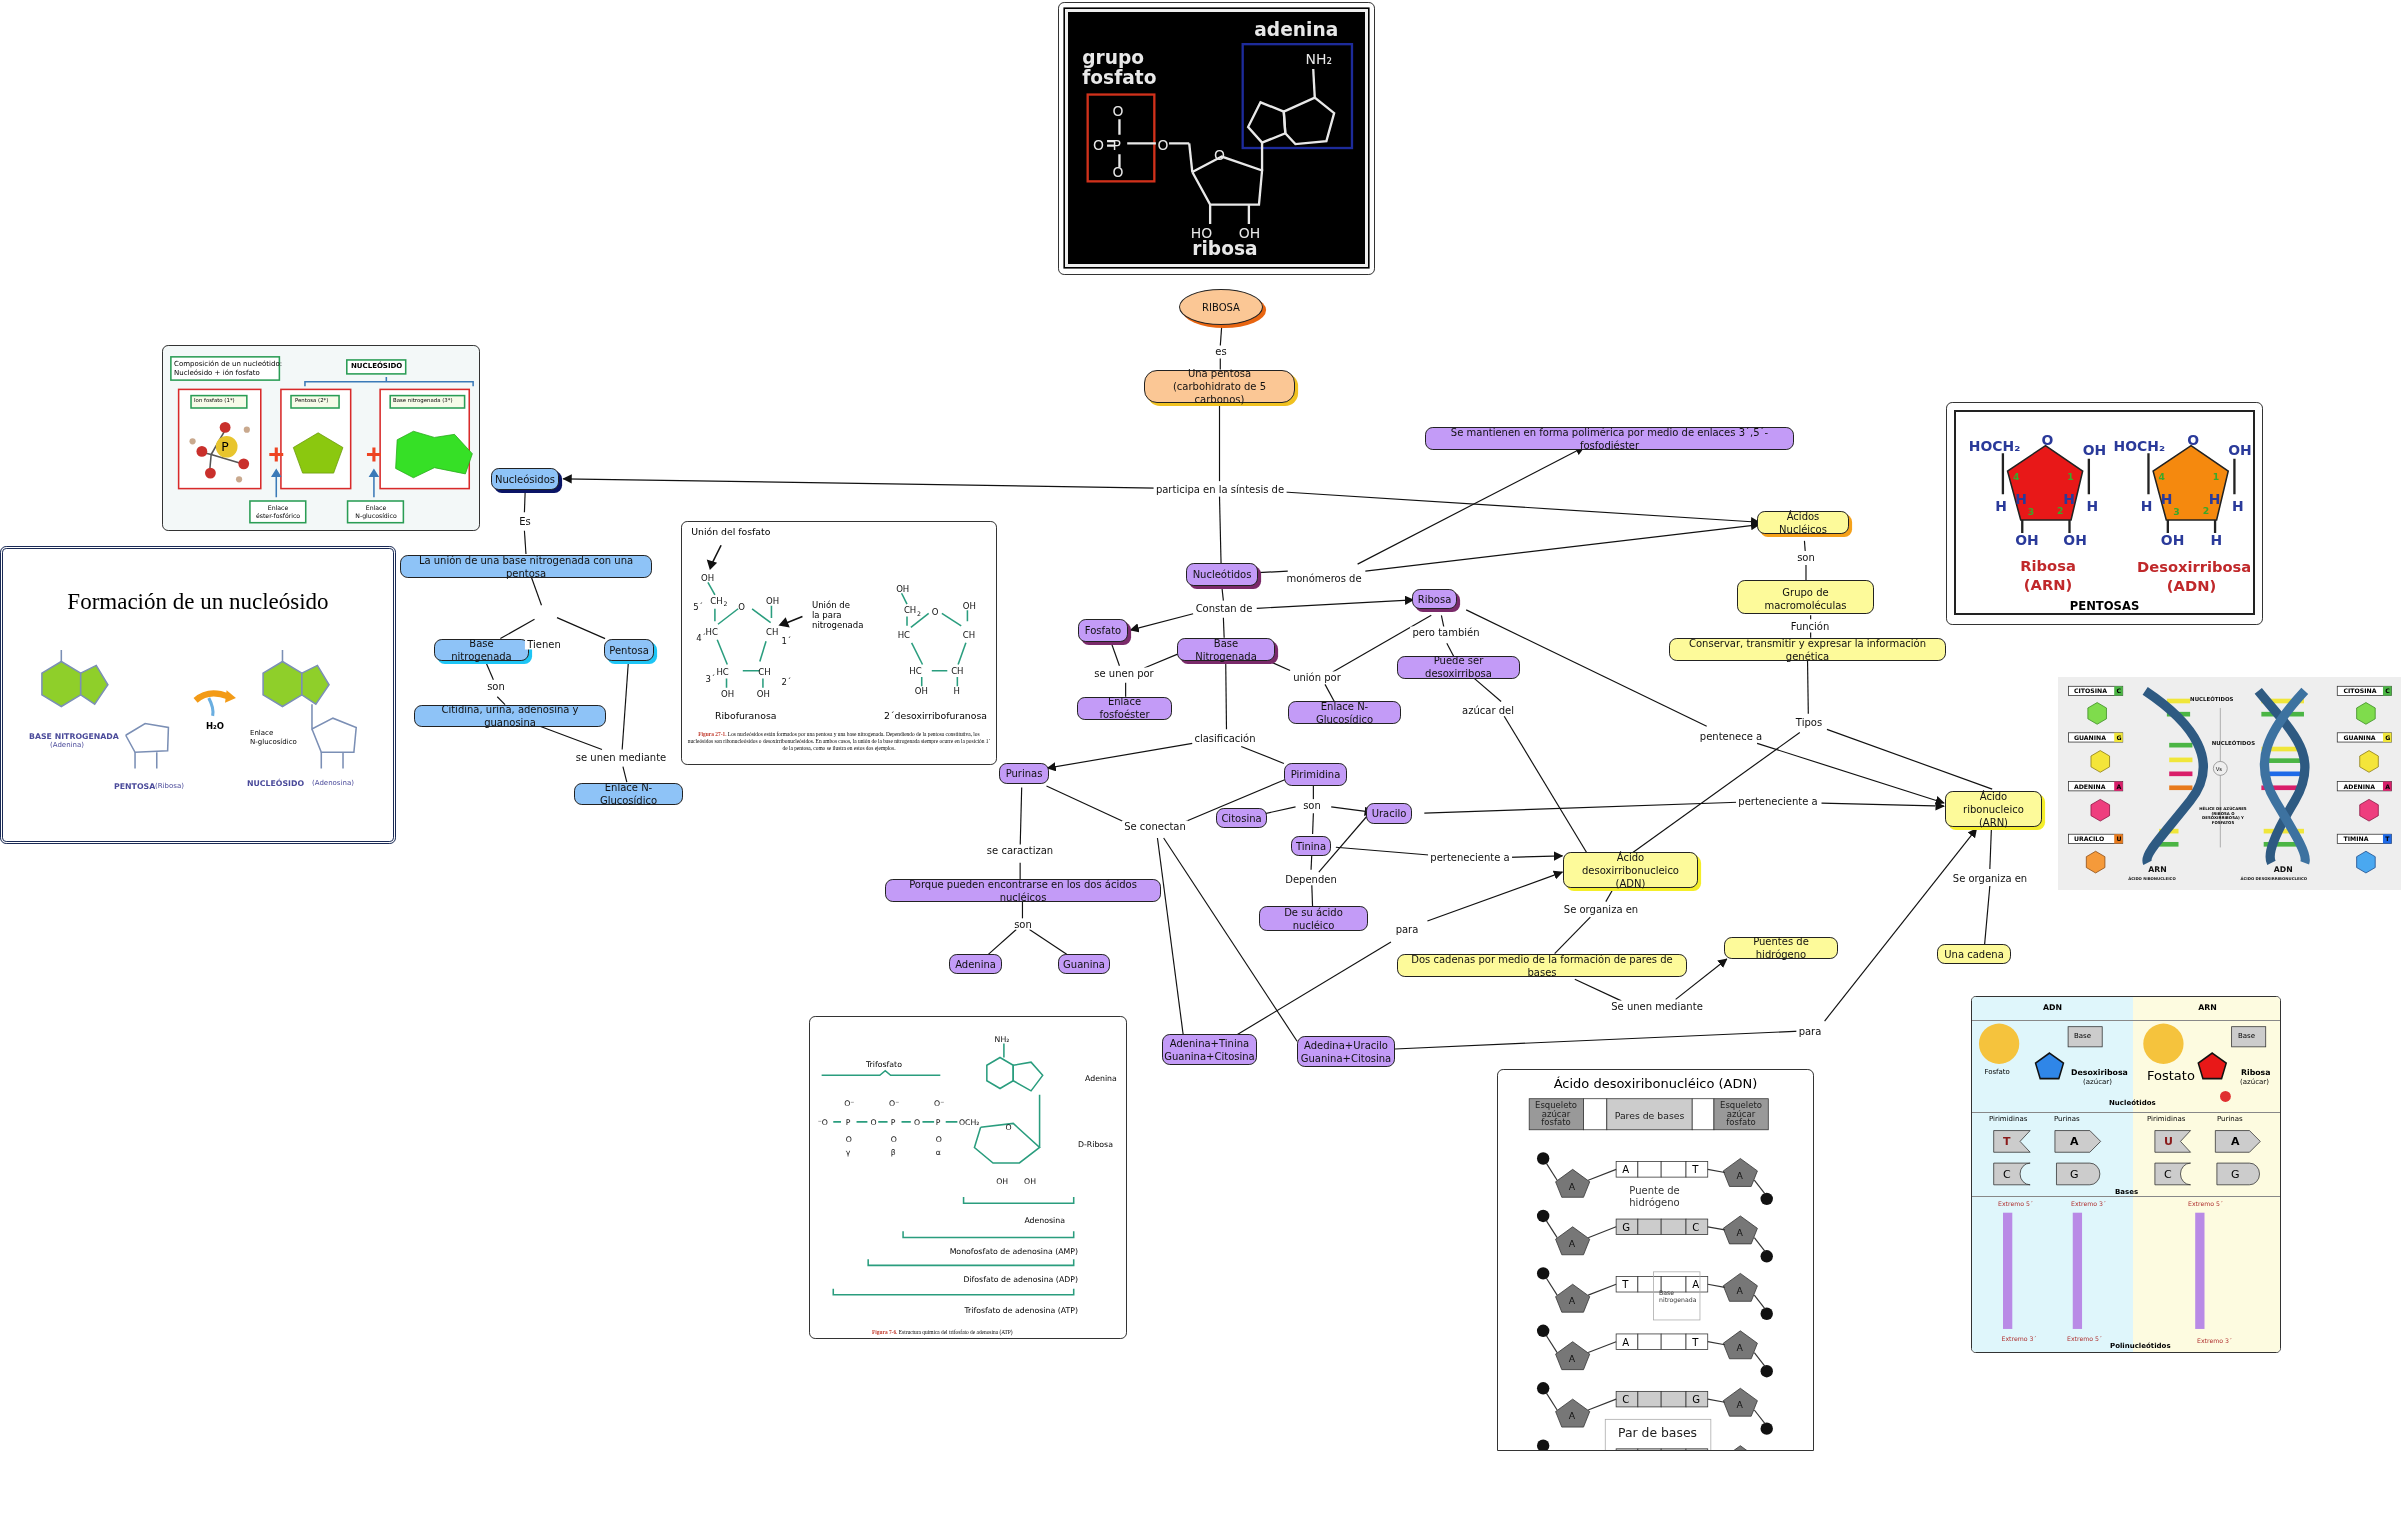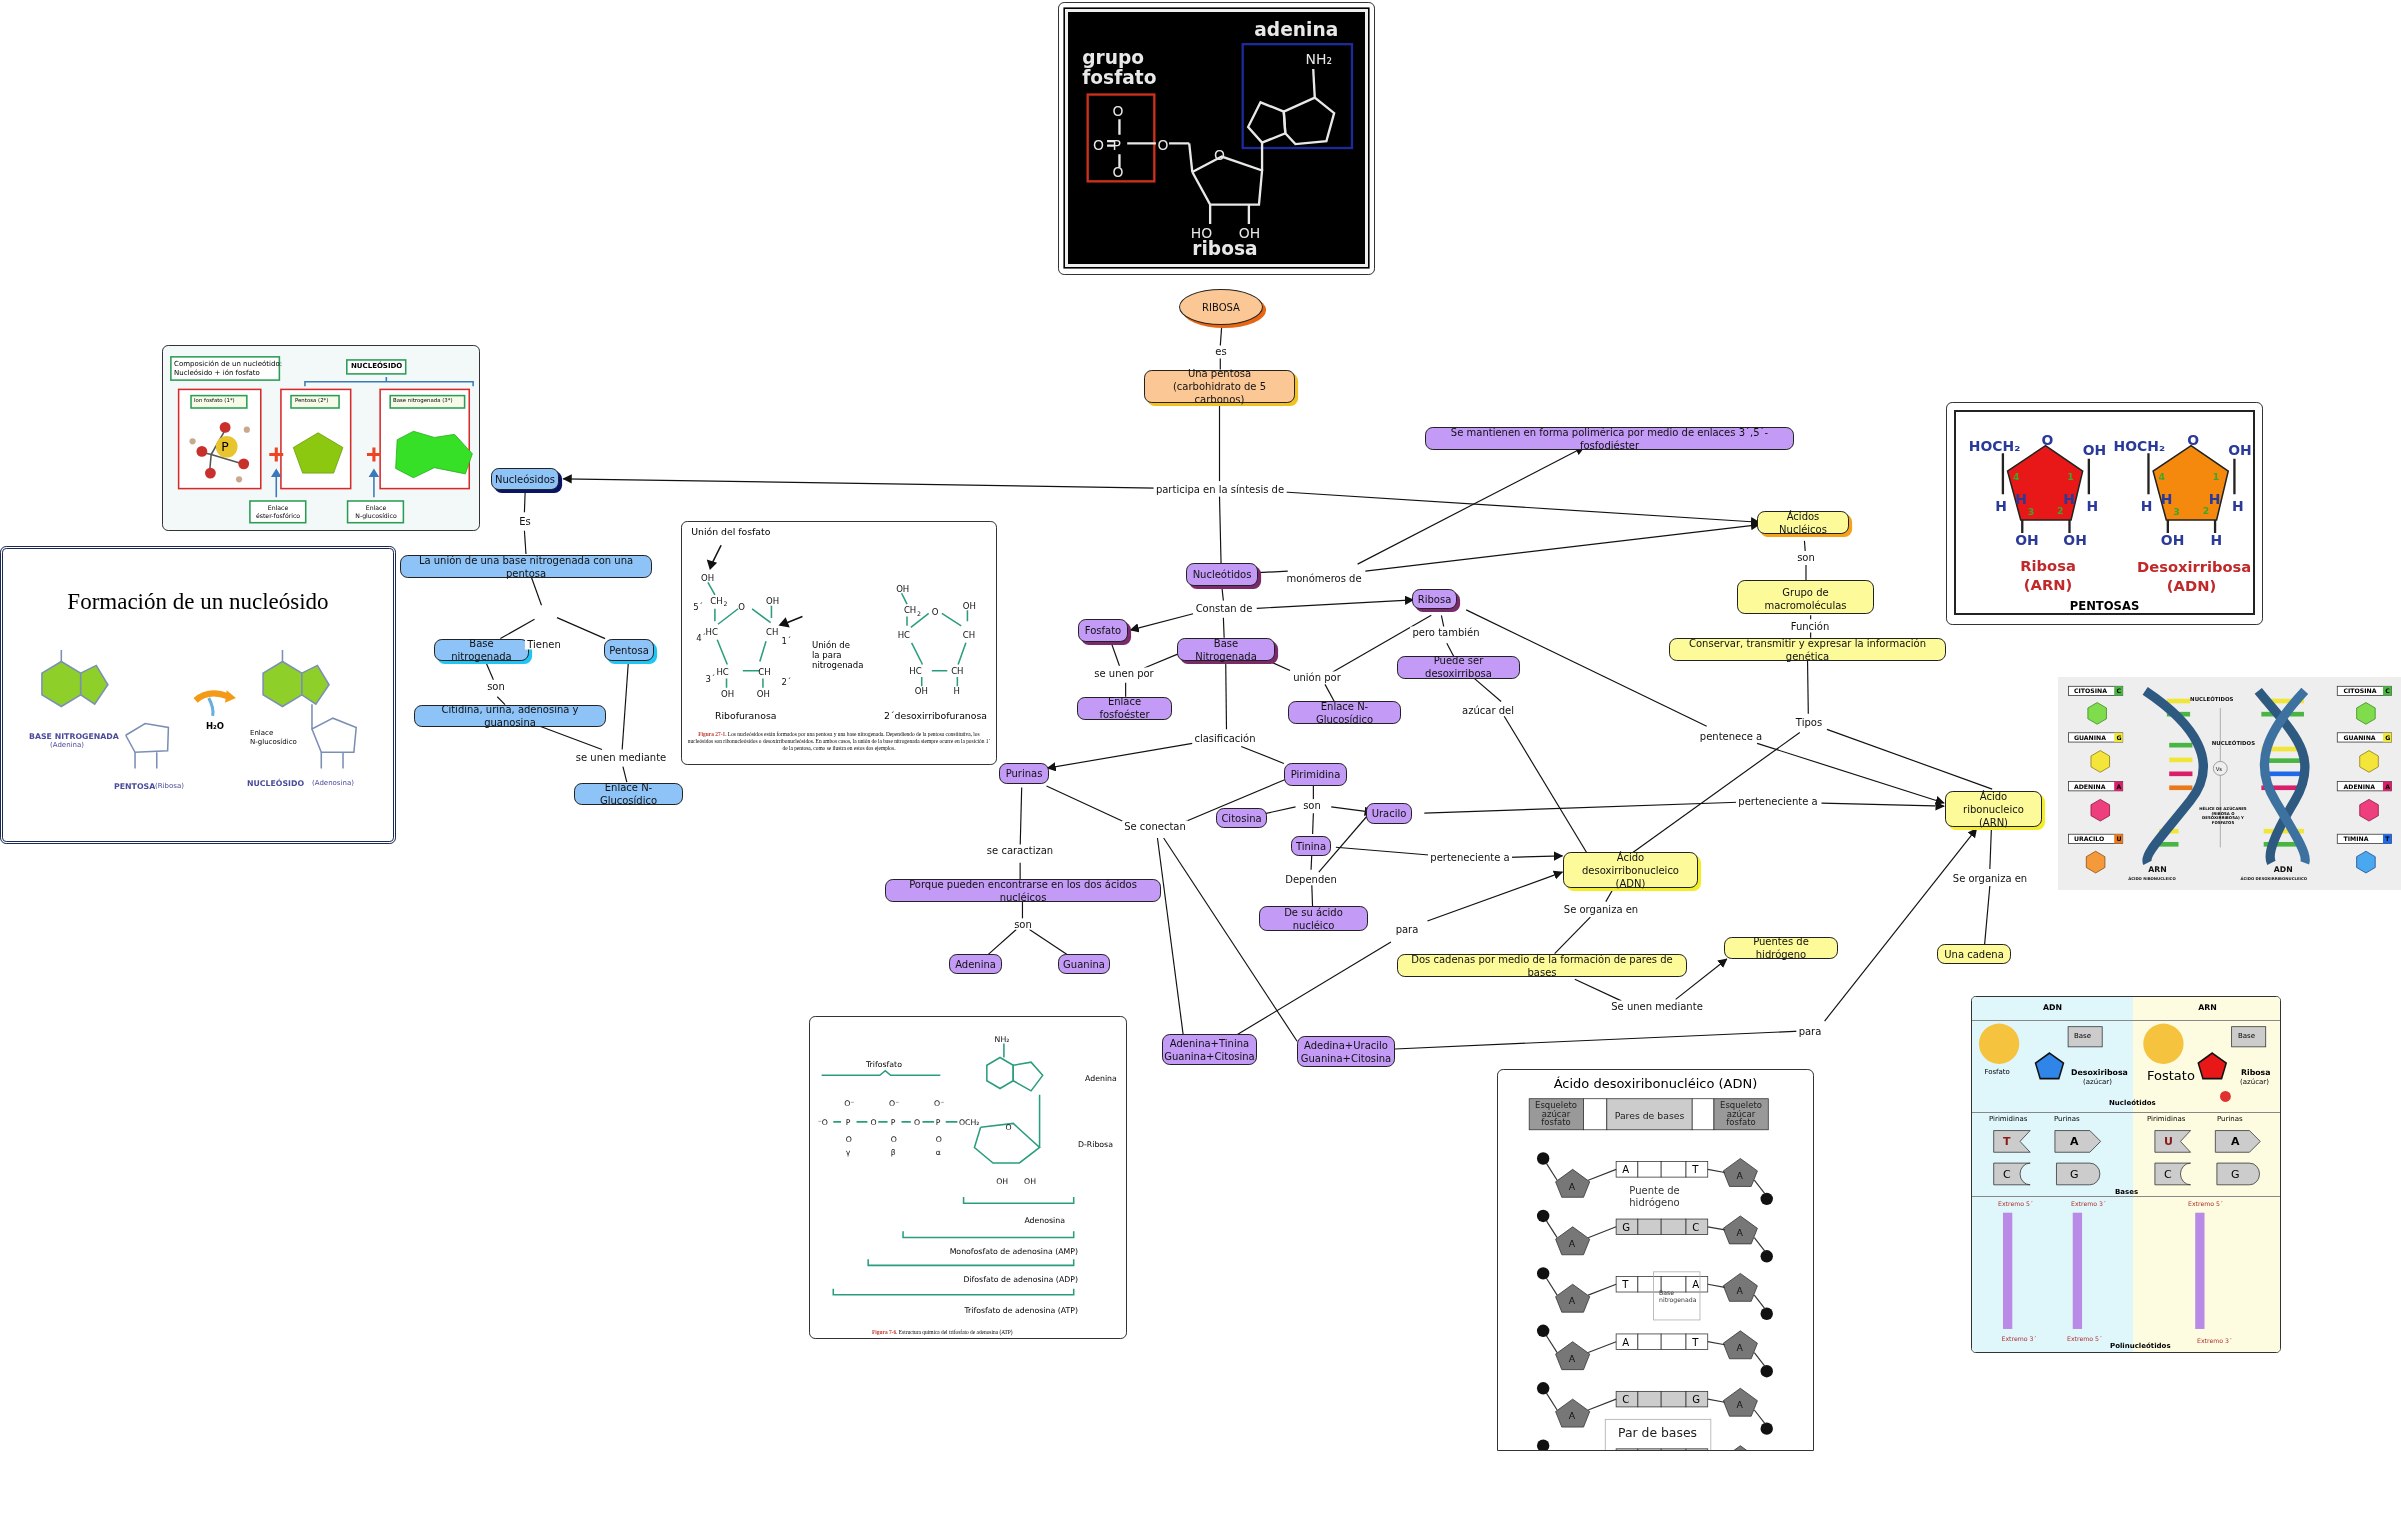--- a/index.html
+++ b/index.html
@@ -10,21 +10,21 @@
           font-size:10px; color:#111; display:flex; align-items:center; justify-content:center;
           text-align:center; line-height:13px; padding:1.6px 6.2px; white-space:pre-line; }
   .purple { background:#c39bf7; box-shadow:3.1px 3.1px 0 #7a2a6a; }
   .purple.flat { box-shadow:none; }
   .blue { background:#8ec3f7; box-shadow:3.1px 3.1px 0 #1ec5f5; }
   .blue.navy { box-shadow:3.1px 3.1px 0 #0a1466; }
   .blue.flat { box-shadow:none; }
   .yellow { background:#fdfa9a; box-shadow:3.1px 3.1px 0 #f4ee2a; }
   .yellow.flat { box-shadow:none; }
   .yellow.orange { box-shadow:3.1px 3.1px 0 #f5a11a; }
-  .peach { background:#fbc795; box-shadow:3.1px 3.1px 0 #f0c120; }
+  .peach { background:#fbc795; box-shadow:3.1px 3.1px 0 #f0c120;border-radius:13px; }
   .ellipse { border-radius:50%; background:#fbc795; box-shadow:3.1px 3.1px 0 #e86511; }
   .link { position:absolute; font-size:10px; color:#111; background:#fff; padding:0 2.3px;
           transform:translate(-50%,-50%); white-space:nowrap; }
   .panel { position:absolute; box-sizing:border-box; border:1.6px solid #333; border-radius:6.2px; background:#fff; overflow:hidden; }
   .panel svg { position:absolute; left:0; top:0; }
   .ptext { position:absolute; white-space:nowrap; }
 </style>
 </head>
 <body>
 
@@ -413,21 +413,21 @@
         <text x="362" y="112">OH</text>
       <text x="278" y="150">HC</text>
         <text x="362" y="150">CH</text>
       <text x="293" y="196">HC</text>
         <text x="347" y="196">CH</text>
       <text x="300" y="222">OH</text>
         <text x="350" y="222">H</text>
     </g>
   </svg>
   <div class="ptext" style="left:9.3px;top:3.9px;font-size:9.3px;">Unión del fosfato</div>
-  <div class="ptext" style="left:130px;top:78px;font-size:8.5px;line-height:10px;margin-top:40px;">
+  <div class="ptext" style="left:130px;top:78px;font-size:8.5px;line-height:10px;">
       <div>Unión de</div>
       <div>la para</div>
       <div>nitrogenada</div>
     </div>
   <div class="ptext" style="left:33px;top:188px;font-size:9.3px;">Ribofuranosa</div>
   <div class="ptext" style="left:202px;top:188px;font-size:9.3px;">2´desoxirribofuranosa</div>
   <div style="position:absolute;left:4.7px;right:4.7px;top:209px;font-family:'Liberation Serif',serif;font-size:5.4px;line-height:7px;text-align:center;"><span style="color:#c0392b;font-weight:bold;">Figura 27-1.</span> <span>Los nucleósidos están formados por una pentosa y una base nitrogenada. Dependiendo de la pentosa constitutiva, los nucleósidos son ribonucleósidos o desoxirribonucleósidos. En ambos casos, la unión de la base nitrogenada siempre ocurre en la posición 1´ de la pentosa, como se ilustra en estos dos ejemplos.</span></div>
 </div>
 
 <div class="panel" style="left:809px;top:1016px;width:318px;height:323px;">

